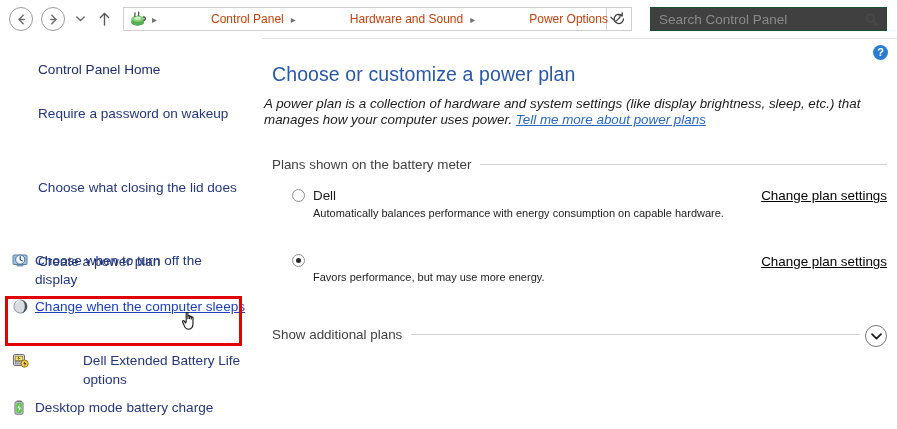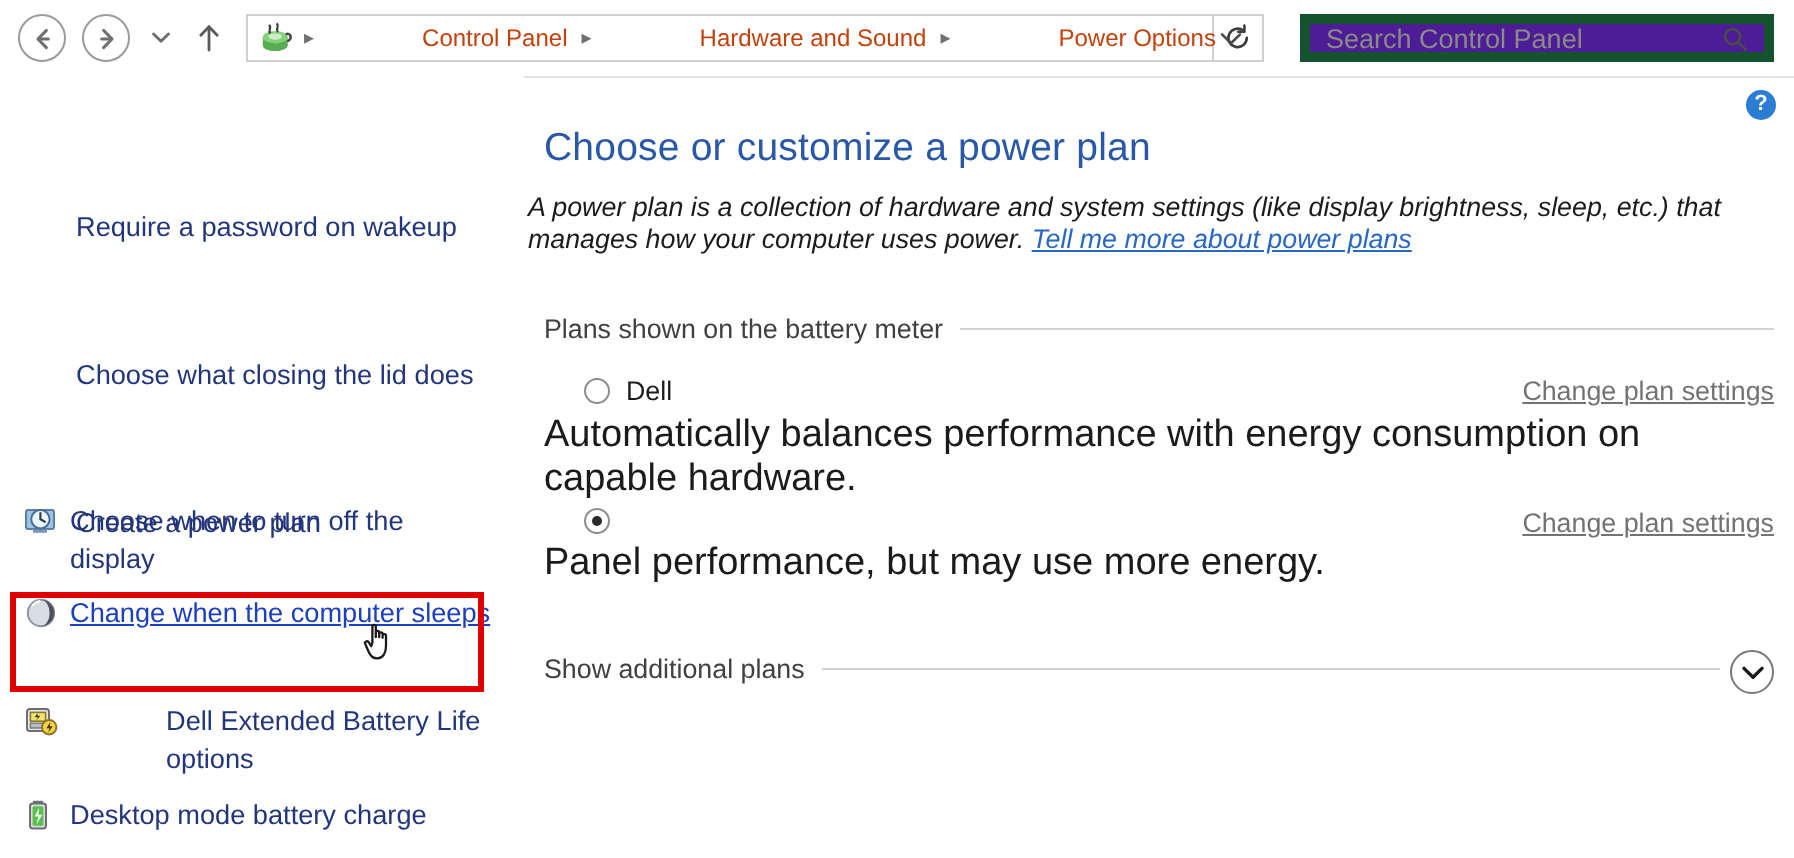--- a/index.html
+++ b/index.html
@@ -97,22 +97,22 @@
     border-left: none;
     background: #fff;
     box-sizing: border-box;
     display: flex; align-items: center; justify-content: center;
     color: #3c3c3c;
     margin-left: -1px;
   }
   .searchbox {
     margin-left: 18px;
     width: 237px; height: 24px;
-    border: 5px solid #14532d;
-    background: #4c1d95;
+    border: 1px solid #14532d;
+    background: #404040;
     box-sizing: border-box;
     display: flex;
     align-items: center;
     position: relative;
   }
   .searchbox .ph {
     font-size: 13.5px;
     color: #8a8a8a;
     padding-left: 8px;
     white-space: nowrap;
@@ -268,26 +268,27 @@
   }
   .plan-name {
     font-size: 13.4px;
     color: #1b1b1b;
     white-space: nowrap;
   }
   .plan-link {
     position: absolute;
     right: 0; top: 0;
     font-size: 13.4px;
-    color: #737373;
+    color: #000000;
     white-space: nowrap;
   }
   .plan-desc {
+    margin-left: 41px;
     margin-top: 4px;
-    font-size: 19px;
+    font-size: 11px;
     color: #1b1b1b;
   }
 
   .chevbtn {
     position: absolute;
     right: 10px;
     width: 22px; height: 22px;
     border-radius: 50%;
     border: 1.3px solid #777;
     box-sizing: border-box;
@@ -370,20 +371,23 @@
         <path d="M8.2 8.2 L12 12" stroke="#4a4a4a" stroke-width="1.3" stroke-linecap="round"></path>
       </svg>
     </span>
   </div>
 </div>
 
 <div class="helpbtn">?</div>
 
 <div class="sidebar">
 
+  <div class="side-item" style="left:38px; top:22px; width:210px;">
+    <span class="side-text plain">Control Panel Home</span>
+  </div>
 
   <div class="side-item" style="left:38px; top:66px; width:215px;">
     <span class="side-text">Require a password on wakeup</span>
   </div>
 
 
   <div class="side-item" style="left:38px; top:140px; width:205px;">
     <span class="side-text">Choose what closing the lid does</span>
   </div>
 
@@ -469,21 +473,21 @@
       <a href="#" class="plan-link">Change plan settings</a>
     </div>
     <div class="plan-desc">Automatically balances performance with energy consumption on capable hardware.</div>
   </div>
 
   <div class="plan" style="top:216px;">
     <div class="plan-row">
       <span class="radio checked"></span>
       <a href="#" class="plan-link">Change plan settings</a>
     </div>
-    <div class="plan-desc">Panel performance, but may use more energy.</div>
+    <div class="plan-desc">Favors performance, but may use more energy.</div>
   </div>
 
   <div class="grouphdr" style="top:289px; width:588px;">
     <span class="lbl">Show additional plans</span>
     <span class="rule"></span>
   </div>
   <div class="chevbtn" style="top:287px;">
     <svg width="11" height="7" viewBox="0 0 11 7">
       <path d="M1 1.2 L5.5 5.6 L10 1.2" stroke="#1b1b1b" stroke-width="1.7" fill="none" stroke-linecap="round" stroke-linejoin="round"></path>
     </svg>

